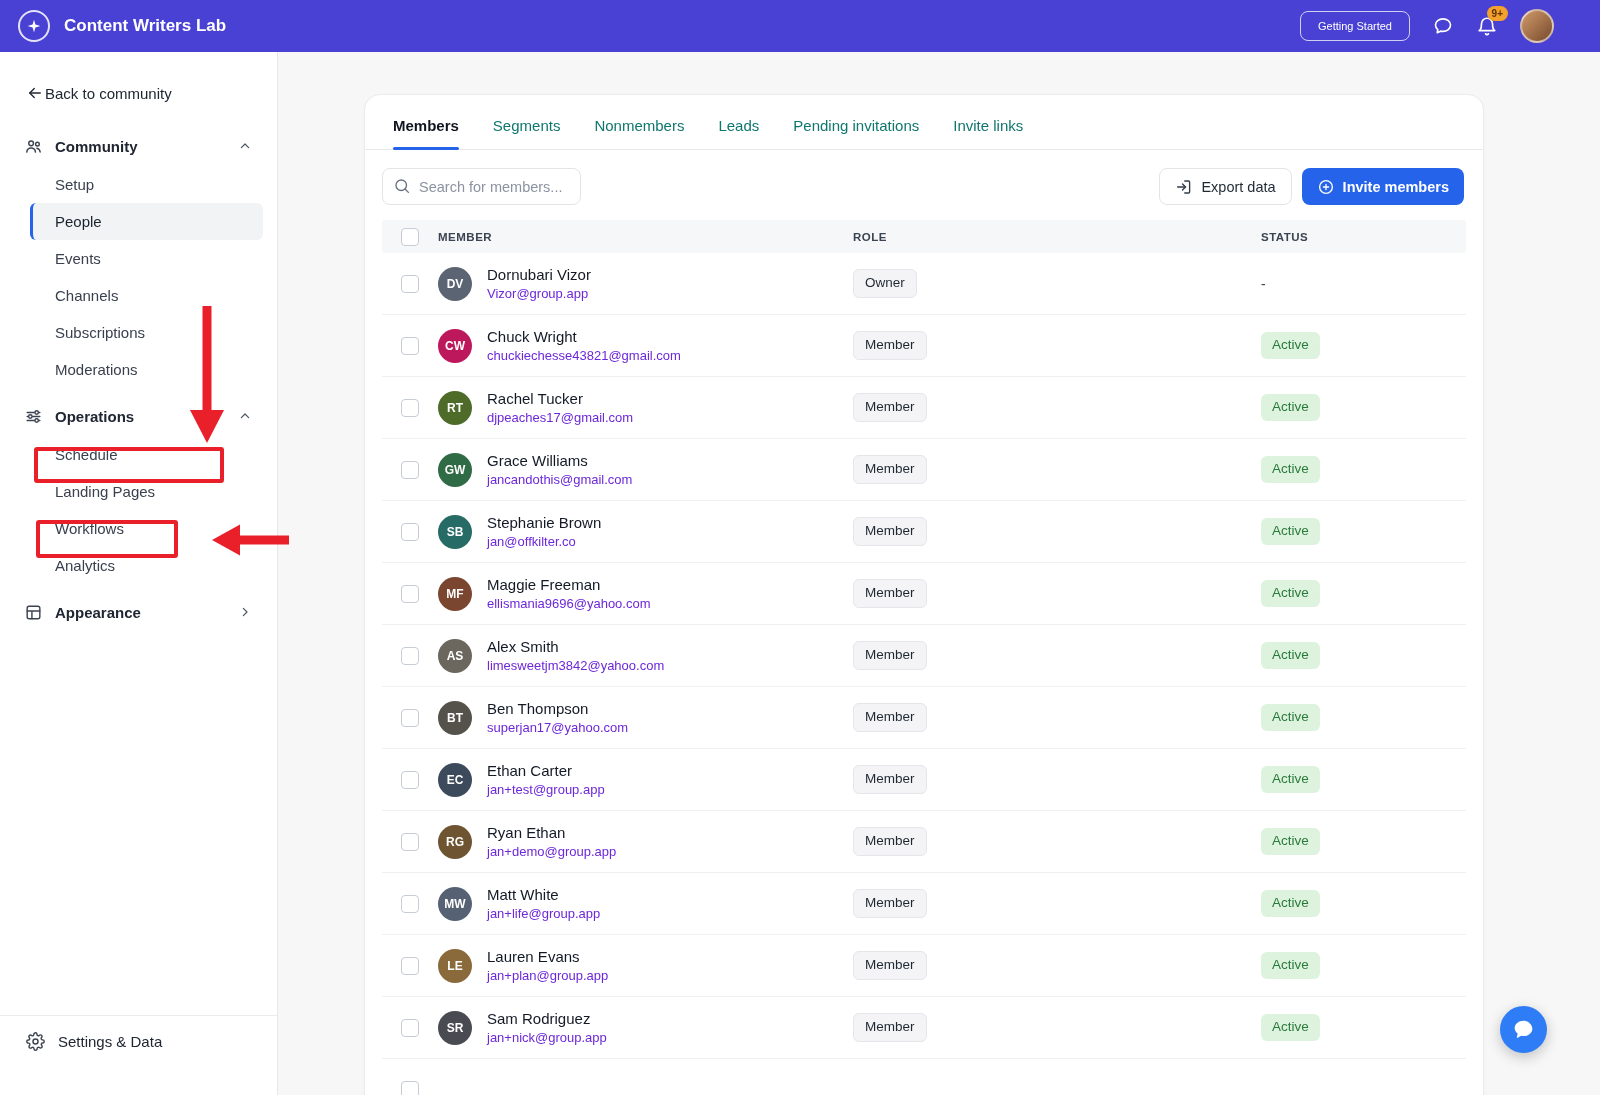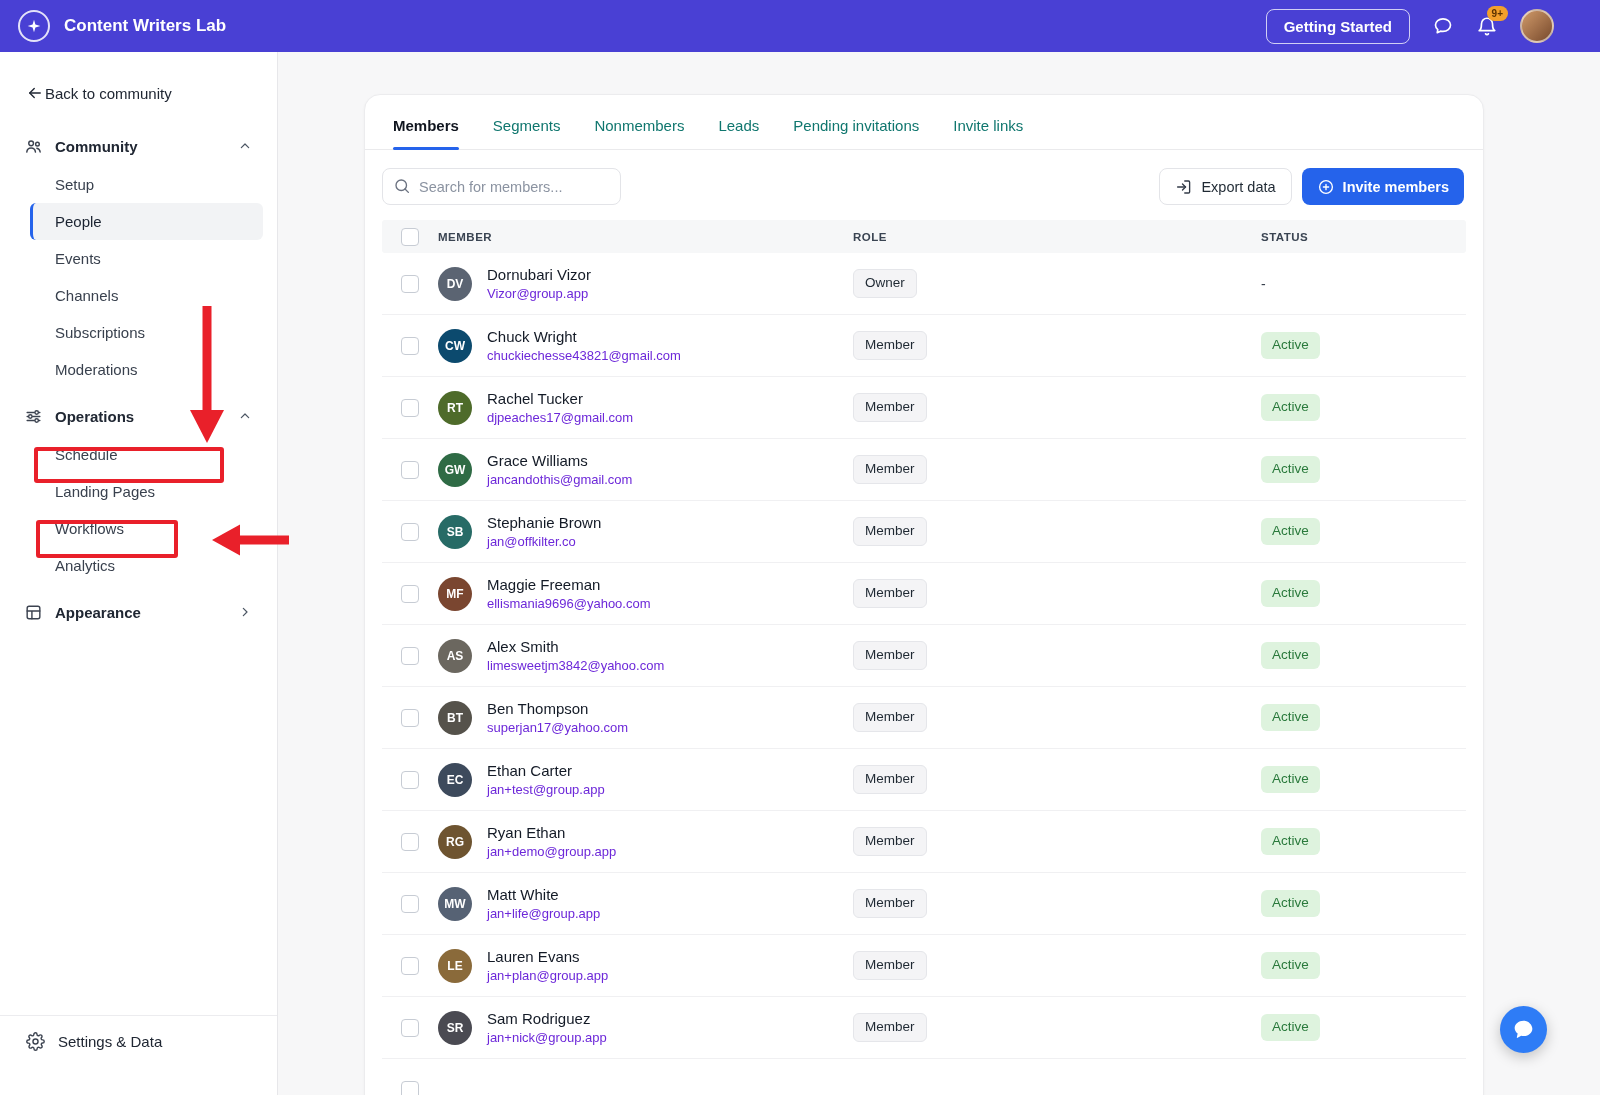--- a/index.html
+++ b/index.html
@@ -12,21 +12,21 @@
   .ic{display:inline-flex;align-items:center;justify-content:center}
   .ic svg{width:100%;height:100%;stroke:currentColor;fill:none;stroke-width:1.8;stroke-linecap:round;stroke-linejoin:round}
   .ic.filled svg{fill:currentColor;stroke:none}
 
   
   .topbar{position:absolute;top:0;left:0;right:0;height:52px;background:var(--topbar-bg,#4940d4);display:flex;align-items:center;padding:0 46px 0 18px;gap:12px;z-index:5}
   .logo{width:32px;height:32px;border-radius:50%;border:2px solid rgba(255,255,255,.85);color:#fff;flex:none}
   .logo svg{width:16px;height:16px}
   .app-title{color:#fff;font-weight:700;font-size:17px;margin-left:2px}
   .topbar-right{margin-left:auto;display:flex;align-items:center;gap:22px}
-  .btn-ghost{border:1px solid rgba(255,255,255,.75);color:#fff;border-radius:8px;padding:8px 17px;font-size:15px;background:transparent;font-weight:700}
+  .btn-ghost{border:1px solid rgba(255,255,255,.75);color:#fff;border-radius:8px;padding:8px 17px;font-size:11px;background:transparent;font-weight:400}
   .tb-ic{width:22px;height:22px;color:#fff;cursor:pointer}
   .bell-wrap{position:relative;display:inline-flex;cursor:pointer}
   .badge{position:absolute;top:-9px;right:-10px;background:#f3a02c;color:#5b3200;font-size:10px;font-weight:700;padding:2.5px 5px;border-radius:999px;line-height:1}
   .avatar-top{width:34px;height:34px;border-radius:50%;background:linear-gradient(135deg,#d09a6a,#77492c);border:2px solid rgba(255,255,255,.55);cursor:pointer;flex:none}
 
   
   .sidebar{position:absolute;top:52px;left:0;bottom:0;width:278px;background:#fff;border-right:1px solid #e7e7ea;display:flex;flex-direction:column;z-index:2}
   .back-row{display:flex;align-items:center;gap:1px;padding:32px 26px 6px;font-size:15px;color:#202733;cursor:pointer}
   .back-row .ic{width:18px;height:18px;color:#202733}
   .nav{padding:18px 14px 0;flex:1 1 auto;overflow:hidden}
@@ -42,21 +42,21 @@
   
   .main{position:absolute;top:52px;left:278px;right:0;bottom:0;background:#f7f7f8}
   .card{position:absolute;left:86px;top:42px;width:1120px;height:1100px;background:#fff;border:1px solid #ececee;border-radius:16px;box-shadow:0 1px 3px rgba(16,24,40,.04)}
 
   .tabs{display:flex;gap:34px;padding:22px 28px 0;border-bottom:1px solid #eaeaec}
   .tab{padding-bottom:15px;font-size:15px;color:#0f766e;position:relative;cursor:pointer;white-space:nowrap}
   .tab.active{color:#10151f;font-weight:600}
   .tab.active::after{content:"";position:absolute;left:0;right:0;bottom:-1px;height:3px;background:var(--accent-blue,#2563eb);border-radius:2px}
 
   .toolbar{display:flex;align-items:center;padding:18px 19px 15px 17px}
-  .search{position:relative;width:239px}
+  .search{position:relative;width:199px}
   .search input{width:100%;height:37px;border:1px solid #e3e4e8;border-radius:8px;padding:0 12px 0 36px;font-size:14.5px;color:#1f2933;outline:none;background:#fff}
   .search input::placeholder{color:#8b93a1}
   .search .ic{position:absolute;left:11px;top:9px;width:18px;height:18px;color:#6b7280}
   .toolbar-actions{margin-left:auto;display:flex;gap:10px}
   .btn{display:inline-flex;align-items:center;gap:8px;height:37px;padding:0 15px;border-radius:8px;font-size:14.5px}
   .btn-outline{border:1px solid #e3e4e8;background:#fff;color:#1f2933;font-weight:500}
   .btn-outline .ic{width:18px;height:18px;color:#333b48}
   .btn-primary{background:var(--accent-blue,#2563eb);color:#fff;font-weight:600;border:none}
   .btn-primary .ic{width:18px;height:18px;color:#fff}
 
@@ -259,21 +259,21 @@
                 <span class="mname">Dornubari Vizor</span>
                 <span class="memail">Vizor@group.app</span>
               </span>
             </div>
             <div class="cell-role"><span class="pill role-pill">Owner</span></div>
             <div class="cell-status"><span class="status-dash">-</span></div>
           </div>
           <div class="trow">
             <div class="cell-check"><span class="checkbox"></span></div>
             <div class="cell-member">
-              <span class="avatar" style="background:#0c4a6e">CW</span>
+              <span class="avatar" style="background:#be185d">CW</span>
               <span class="mtext">
                 <span class="mname">Chuck Wright</span>
                 <span class="memail">chuckiechesse43821@gmail.com</span>
               </span>
             </div>
             <div class="cell-role"><span class="pill role-pill">Member</span></div>
             <div class="cell-status"><span class="pill status-pill">Active</span></div>
           </div>
           <div class="trow">
             <div class="cell-check"><span class="checkbox"></span></div>

